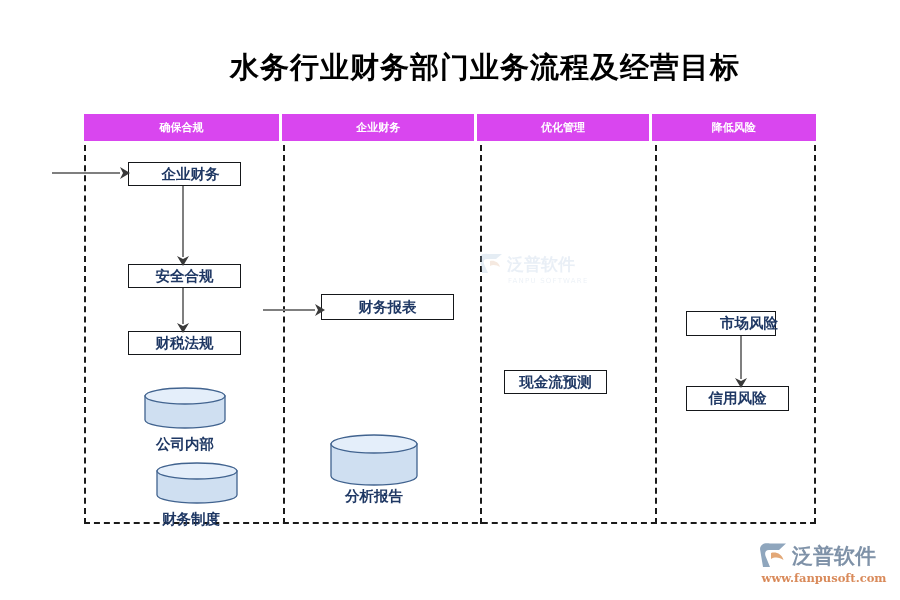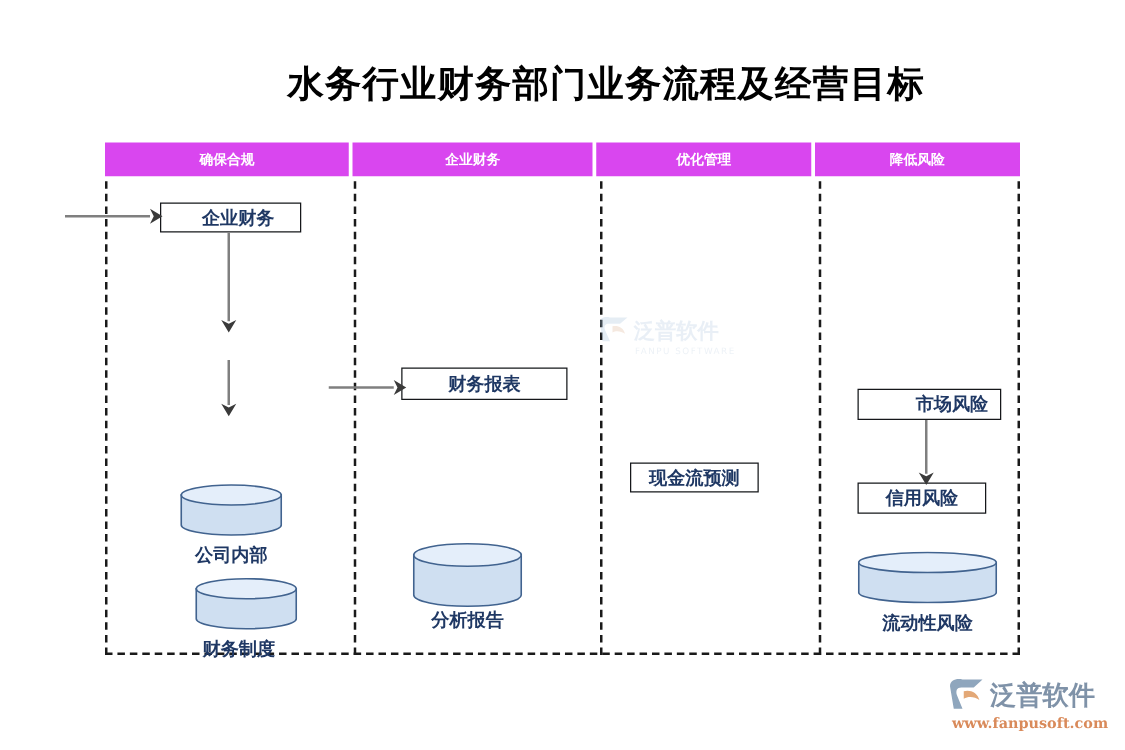--- a/index.html
+++ b/index.html
@@ -101,21 +101,21 @@
     font-family: "DejaVu Sans", "Liberation Sans", sans-serif;
     white-space: nowrap;
   }
 
   #box-qiye       { left: 128px; top: 162px;  width: 113px; height: 24px; padding-left: 12px; }
   #box-anquan     { left: 128px; top: 264px;  width: 113px; height: 24px; }
   #box-caishui    { left: 128px; top: 331px;  width: 113px; height: 24px; }
   #box-baobiao    { left: 321px; top: 294px;  width: 133px; height: 26px; }
   #box-zijin      { left: 504px; top: 323px;  width: 103px; height: 24px; }
   #box-xianjin    { left: 504px; top: 370px;  width: 103px; height: 24px; }
-  #box-shichang   { left: 686px; top: 311px;  width: 115px; height: 25px; padding-left: 36px; }
+  #box-shichang   { left: 686px; top: 311px;  width: 90px; height: 25px; padding-left: 36px; }
   #box-xinyong    { left: 686px; top: 386px;  width: 103px; height: 25px; }
 
   
   .cyl {
     position: absolute;
   }
   .cyl svg { display: block; }
   .cyl .cyl-label {
     position: absolute;
     left: 0;
@@ -222,20 +222,22 @@
     <div class="header-cell hc2">优化管理</div>
     <div class="header-cell hc3">降低风险</div>
   </div>
 
   <div id="lane-container"></div>
   <div class="lane-divider" id="divider-1"></div>
   <div class="lane-divider" id="divider-2"></div>
   <div class="lane-divider" id="divider-3"></div>
 
   <div class="pbox" id="box-qiye">企业财务</div>
+  <div class="pbox" id="box-anquan">安全合规</div>
+  <div class="pbox" id="box-caishui">财税法规</div>
 
   <div class="cyl" id="cyl-gongsi">
     <svg width="82" height="42" viewBox="0 0 82 42">
       <path d="M1,9 L1,33 A40,8 0 0 0 81,33 L81,9 Z" fill="#cfdff1" stroke="#41638f" stroke-width="1.3"></path>
       <ellipse cx="41" cy="9" rx="40" ry="8" fill="#e4eefa" stroke="#41638f" stroke-width="1.3"></ellipse>
     </svg>
     <span class="cyl-label">公司内部</span>
   </div>
 
   <div class="cyl" id="cyl-caiwu">
@@ -254,27 +256,20 @@
       <ellipse cx="44" cy="10" rx="43" ry="9" fill="#e4eefa" stroke="#41638f" stroke-width="1.3"></ellipse>
     </svg>
     <span class="cyl-label">分析报告</span>
   </div>
 
   <div class="pbox" id="box-xianjin">现金流预测</div>
 
   <div class="pbox" id="box-shichang">市场风险</div>
   <div class="pbox" id="box-xinyong">信用风险</div>
 
-  <div class="cyl" id="cyl-liudong">
-    <svg width="112" height="42" viewBox="0 0 112 42">
-      <path d="M1,9 L1,33 A55,8 0 0 0 111,33 L111,9 Z" fill="#cfdff1" stroke="#41638f" stroke-width="1.3"></path>
-      <ellipse cx="56" cy="9" rx="55" ry="8" fill="#e4eefa" stroke="#41638f" stroke-width="1.3"></ellipse>
-    </svg>
-    <span class="cyl-label">流动性风险</span>
-  </div>
 
   <div class="arrow" id="arrow-in">
     <svg width="78" height="18" viewBox="0 0 78 18">
       <line x1="0" y1="9" x2="68" y2="9" stroke="#7f7f7f" stroke-width="2"></line>
       <path d="M68,3 L78,9 L68,15 L71,9 Z" fill="#3a3a3a"></path>
     </svg>
   </div>
 
   <div class="arrow" id="arrow-q-to-a">
     <svg width="14" height="80" viewBox="0 0 14 80">

